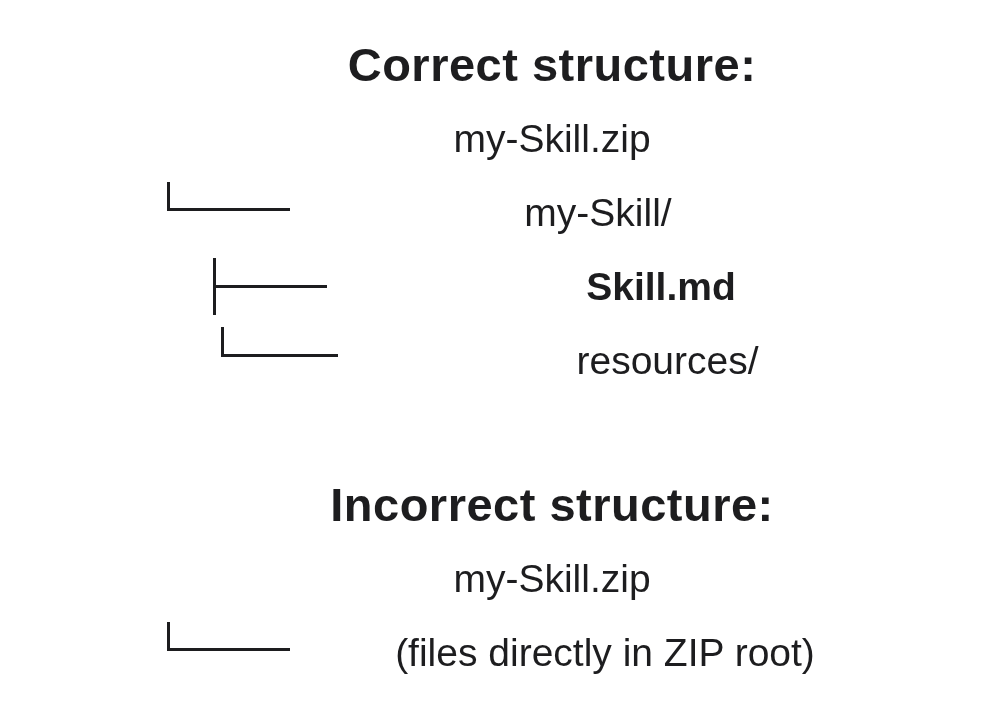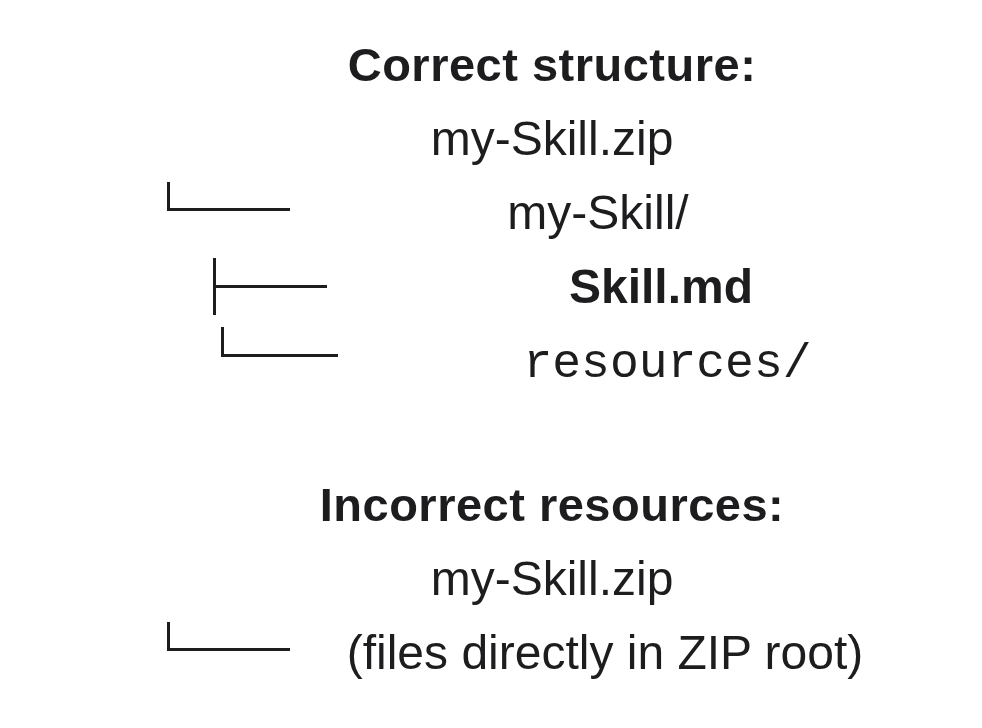--- a/index.html
+++ b/index.html
@@ -19,21 +19,21 @@
     font-weight: 700;
     line-height: 74px;
     height: 74px;
     letter-spacing: 0.5px;
     white-space: nowrap;
   }
   .line {
     position: relative;
     height: 74px;
     line-height: 74px;
-    font-size: 48px;
+    font-size: 39px;
     font-weight: 400;
     white-space: nowrap;
   }
   .txt { display: inline-block; }
 
   
   .conn {
     position: absolute;
     display: block;
   }
@@ -68,21 +68,21 @@
 
   
   .elbow2 {
     left: 99px;
     top: 3px;
     width: 117px;
     height: 30px;
     border-left: 3px solid #1d1d1f;
     border-bottom: 3px solid #1d1d1f;
   }
-  .lbl-lv2e { margin-left: 231px; font-family: Liberation Mono, monospace; }
+  .lbl-lv2e { margin-left: 231px; }
 
   .section-gap { height: 70px; }
 </style>
 </head>
 <body>
 
 <main class="doc">
 
   <section>
     <h2 class="heading">Correct structure:</h2>
@@ -104,21 +104,21 @@
 
     <div class="line">
       <span class="conn elbow2"></span>
       <span class="txt lbl-lv2e">resources/</span>
     </div>
   </section>
 
   <div class="section-gap"></div>
 
   <section>
-    <h2 class="heading">Incorrect resources:</h2>
+    <h2 class="heading">Incorrect structure:</h2>
 
     <div class="line">
       <span class="txt">my-Skill.zip</span>
     </div>
 
     <div class="line">
       <span class="conn elbow1"></span>
       <span class="txt lbl-lv1b">(files directly in ZIP root)</span>
     </div>
   </section>

